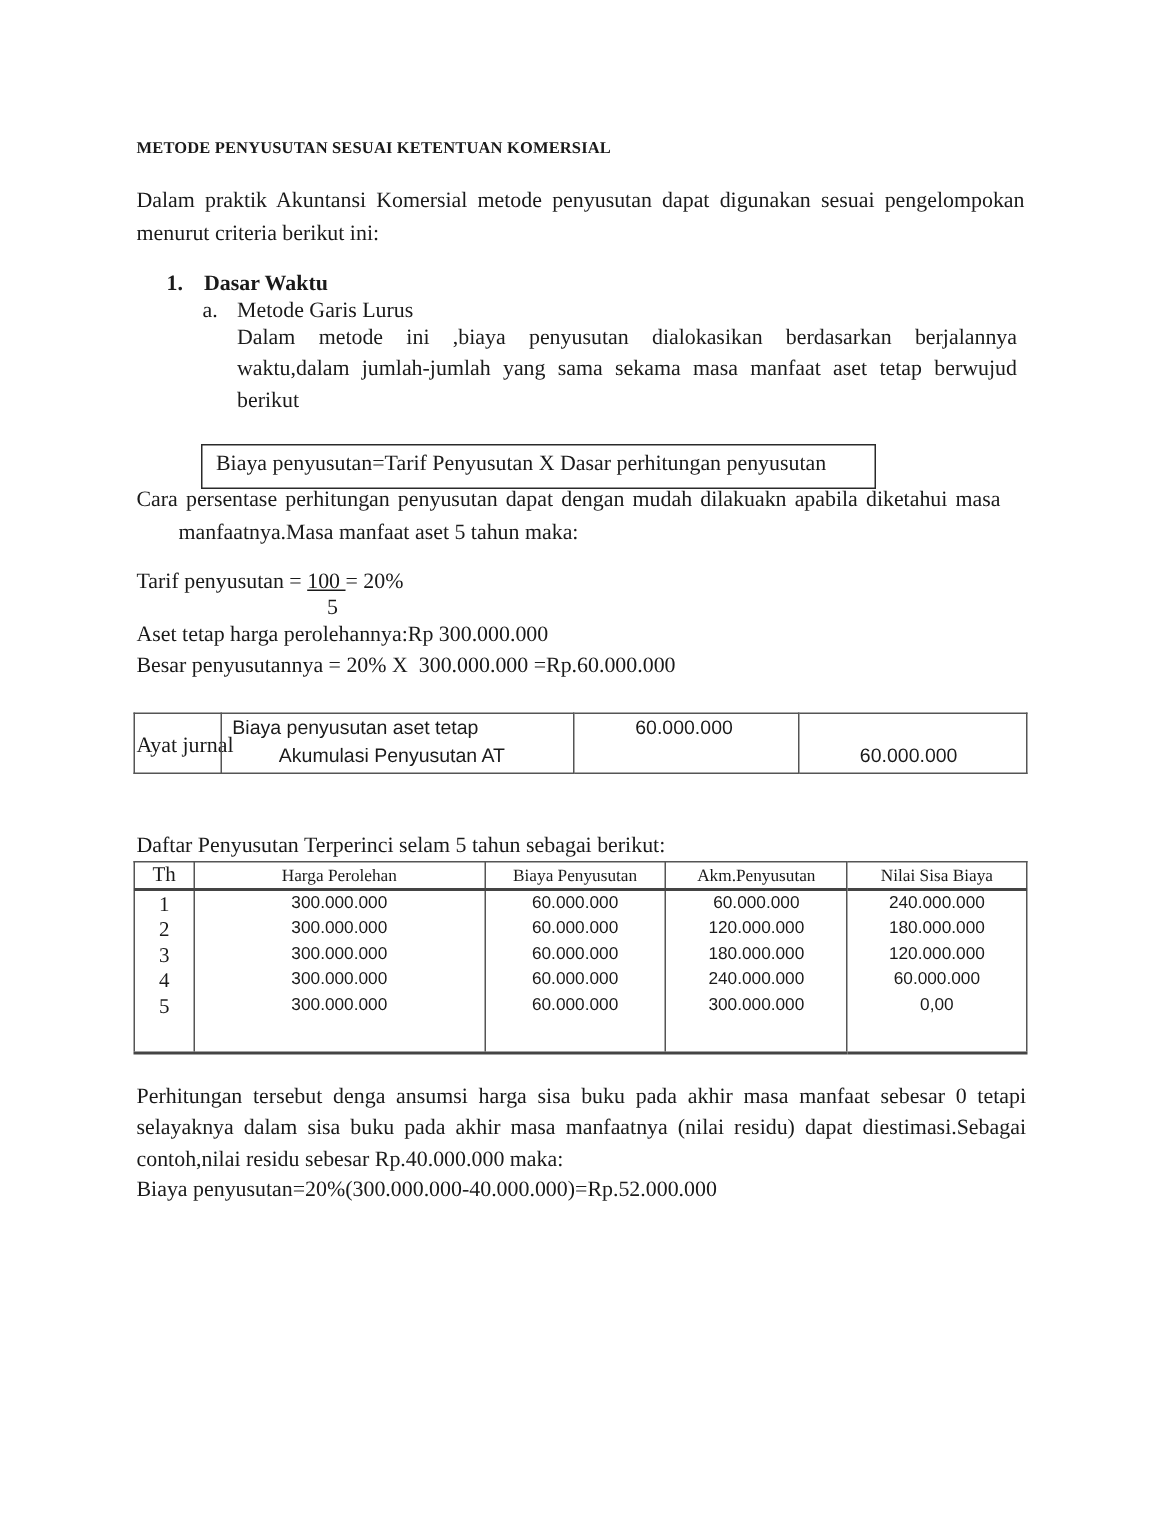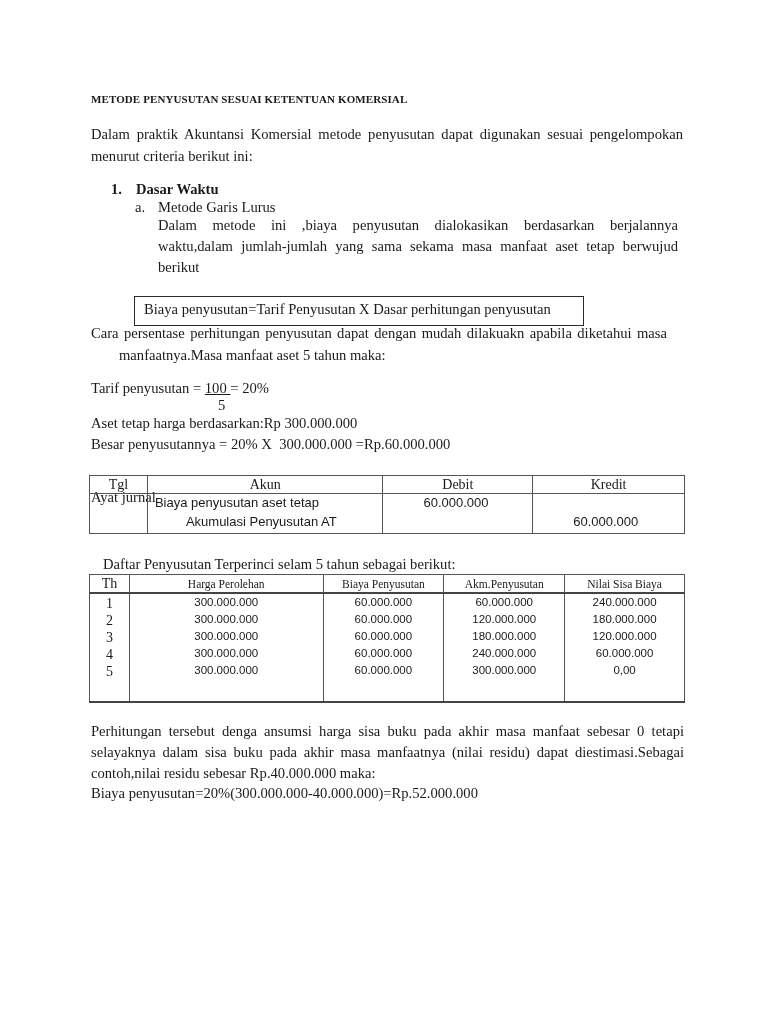--- a/index.html
+++ b/index.html
@@ -49,55 +49,49 @@
   <span>Biaya penyusutan=Tarif Penyusutan X Dasar perhitungan penyusutan</span>
 </div>
 
 <div class="abs txt just" style="left:91px; top:323px; width:576px;">Cara persentase perhitungan penyusutan dapat dengan mudah dilakuakn apabila diketahui masa</div>
 <div class="abs txt" style="left:91px; top:345px;margin-left:28px;">manfaatnya.Masa manfaat aset 5 tahun maka:</div>
 
 <div class="abs txt" style="left:91px; top:378px;">
   <span>Tarif penyusutan = </span><span class="frac-num">100 </span><span> = 20%</span>
 </div>
 <div class="abs txt" style="left:218px; top:395px;">5</div>
-<div class="abs txt" style="left:91px; top:413px;">Aset tetap harga berdasarkan:Rp 300.000.000</div>
+<div class="abs txt" style="left:91px; top:413px;">Aset tetap harga perolehannya:Rp 300.000.000</div>
 <div class="abs txt" style="left:91px; top:434px; white-space:pre;">Besar penyusutannya = 20% X  300.000.000 =Rp.60.000.000</div>
 <div class="abs txt" style="left:91px; top:455px;margin-top:32px;">Ayat jurnal</div>
 
 <table class="jt">
   <colgroup>
     <col style="width:58px">
       <col style="width:236px">
       <col style="width:150px">
       <col style="width:152px">
   </colgroup>
   <tbody>
-      <tr>
-    <th>Tgl</th>
-    <th>Akun</th>
-    <th>Debit</th>
-    <th>Kredit</th>
-  </tr>
   <tr>
     <td></td>
     <td>
       <span class="abs" style="left:7px; top:1px; font-size:13px;">Biaya penyusutan aset tetap</span>
       <span class="abs" style="left:38px; top:20px; font-size:13px;text-align:right;">Akumulasi Penyusutan AT</span>
     </td>
     <td>
       <span class="abs" style="left:40px; top:1px; font-size:13px;">60.000.000</span>
     </td>
     <td>
       <span class="abs" style="left:40px; top:20px; font-size:13px;">60.000.000</span>
     </td>
   </tr>
 </tbody>
   </table>
 
-<div class="abs txt" style="left:103px; top:554px;">Daftar Penyusutan Terperinci selam 5 tahun sebagai berikut:</div>
+<div class="abs txt" style="left:91px; top:554px;">Daftar Penyusutan Terperinci selam 5 tahun sebagai berikut:</div>
 
 <table class="dt">
   <colgroup>
     <col style="width:40px">
       <col style="width:194px">
       <col style="width:121px">
       <col style="width:121px">
       <col style="width:120px">
   </colgroup>
   <tbody>

